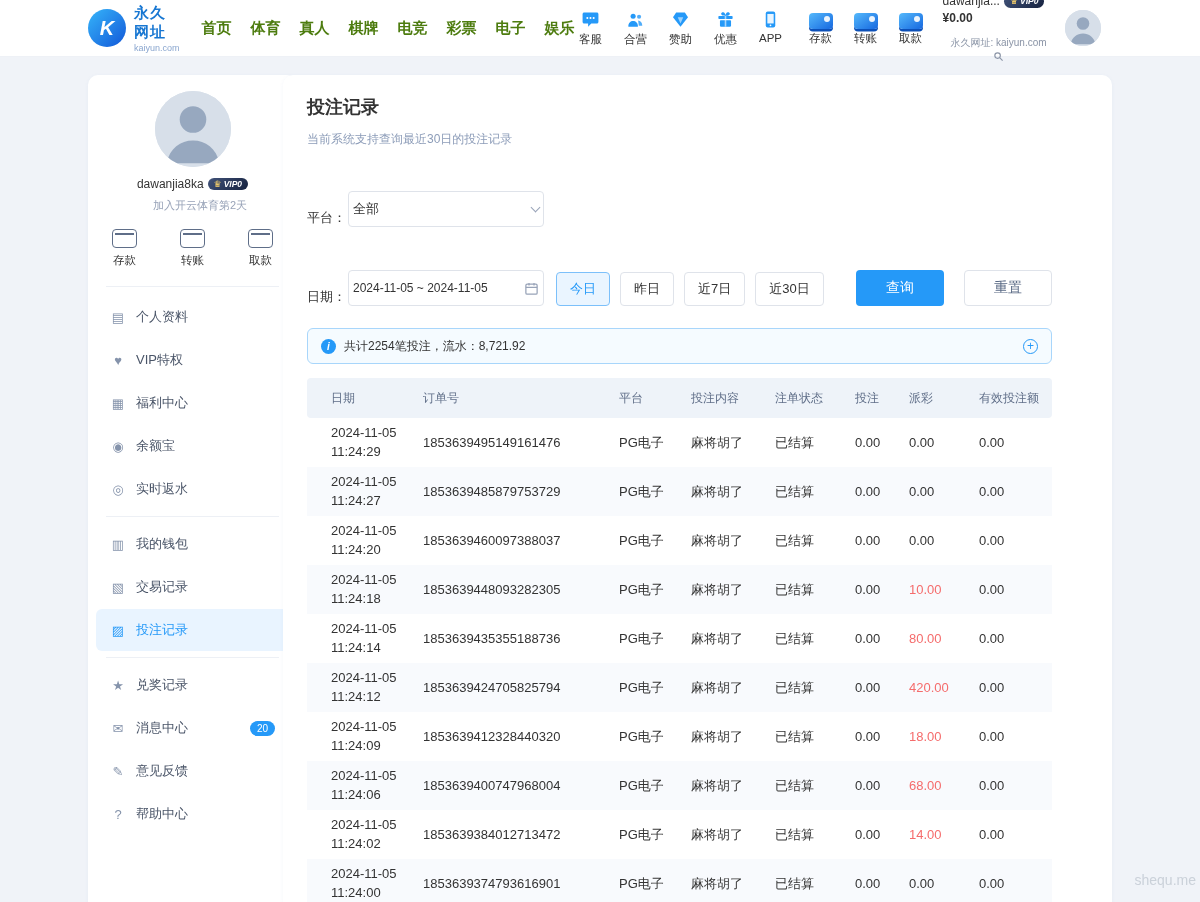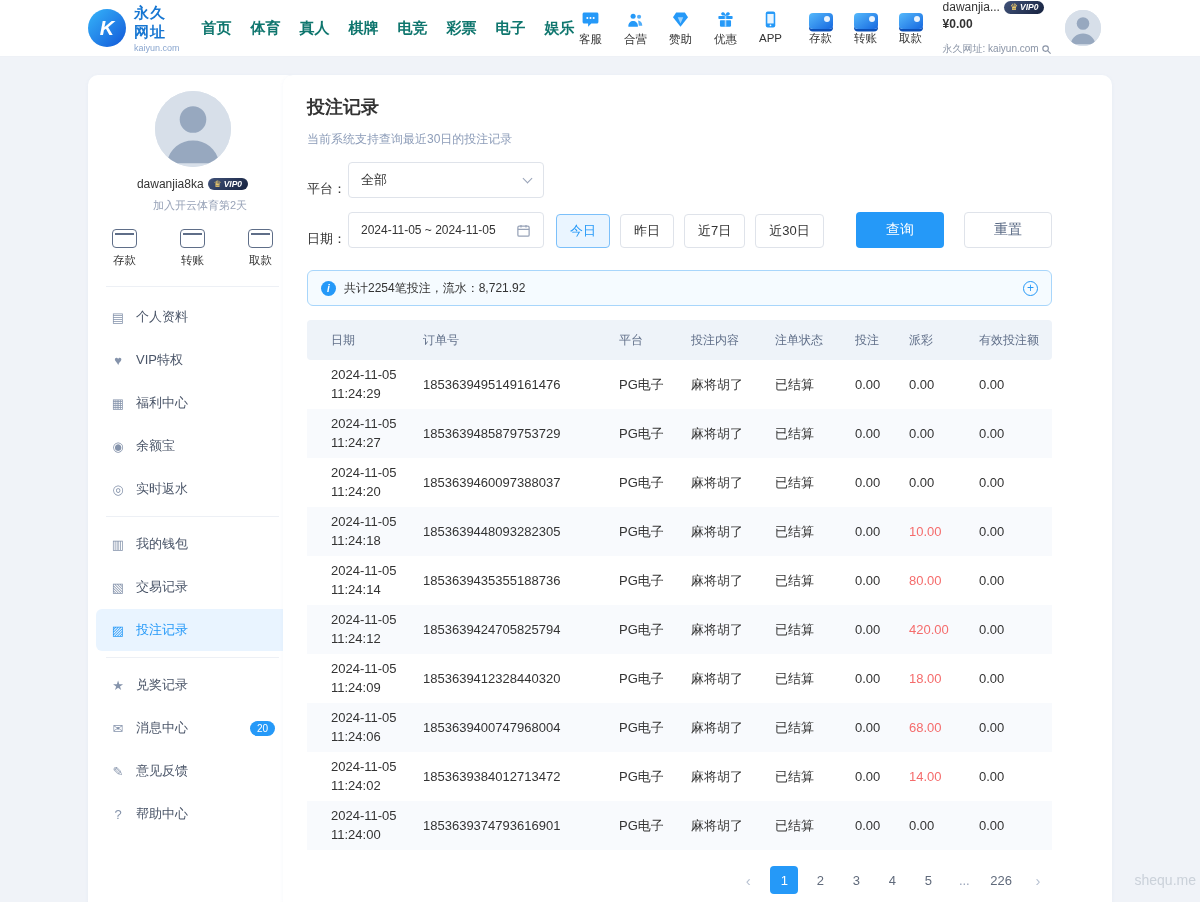--- a/index.html
+++ b/index.html
@@ -10,40 +10,40 @@
   .topbar { position:absolute; top:0; left:0; width:1200px; height:56px; background:#fff;
     display:flex; align-items:center; padding:0 142px 0 88px; z-index:3;
     box-shadow:0 1px 0 #eef1f6; }
   .logo { display:flex; align-items:center; gap:8px; margin-right:22px; cursor:pointer; }
   .logo-mark { width:38px; height:38px; border-radius:50%; flex:none;
     background:linear-gradient(135deg,#36b5fa,#1257d8); color:#fff; font-weight:700;
     font-size:20px; font-style:italic; display:flex; align-items:center; justify-content:center; }
   .logo-title { font-size:15px; font-weight:700; color:#1877d2; letter-spacing:1px; }
   .logo-sub { font-size:9px; color:#8aa6cf; margin-top:1px; }
   .mainnav { display:flex; gap:19px; }
-  .nav-item { font-size:15px; color:#0f766e; font-weight:600; text-decoration:none; cursor:pointer; white-space:nowrap; }
+  .nav-item { font-size:15px; color:#4d7c0f; font-weight:600; text-decoration:none; cursor:pointer; white-space:nowrap; }
   .spacer { flex:1; }
   .quick-group { display:flex; gap:13px; margin-right:18px; }
   .quick { display:flex; flex-direction:column; align-items:center; gap:2px; cursor:pointer; min-width:32px; }
   .q-icon { height:20px; display:flex; align-items:center; }
   .q-label { font-size:11.5px; color:#333; white-space:nowrap; }
   .wallet-group { display:flex; gap:13px; }
   .card3d { width:24px; height:16px; border-radius:4px; margin-top:2px; position:relative;
     background:linear-gradient(145deg,#55b9fb,#1668e0); box-shadow:0 2.5px 0 #0c50b8; }
   .card3d::after { content:""; position:absolute; top:3px; right:3px; width:6px; height:6px;
     border-radius:50%; background:rgba(255,255,255,.9); }
   .userblock { margin-left:16px; line-height:1.25; min-width:112px; cursor:pointer; }
   .u-row1 { display:flex; align-items:center; gap:4px; }
   .u-name { font-size:12px; color:#333; }
   .vip-badge { display:inline-flex; align-items:center; gap:2px; border-radius:8px;
     background:linear-gradient(135deg,#41537a,#16223f); color:#fff; font-size:8.5px;
     padding:1px 6px; font-style:italic; font-weight:700; }
   .crown { color:#ffd76b; font-size:9px; font-style:normal; }
   .u-balance { font-size:12px; font-weight:700; color:#333; margin-top:2px; }
-  .u-site { font-size:10px; color:#8a94a6; margin-top:11px; display:flex; align-items:center; gap:2px; white-space:nowrap; }
+  .u-site { font-size:10px; color:#8a94a6; margin-top:11px; display:flex; align-items:center; gap:2px; white-space:nowrap;flex-direction:column; }
   .avatar { border-radius:50%; overflow:hidden; background:#d7dfe9; flex:none; }
   .avatar svg { display:block; width:100%; height:100%; }
   .avatar-sm { width:36px; height:36px; margin-left:10px; cursor:pointer; }
   .avatar-lg { width:76px; height:76px; margin:16px auto 10px; cursor:pointer; }
 
   
   .sidebar { position:absolute; left:88px; top:75px; bottom:0; width:209px; background:#fff;
     border-radius:10px 10px 0 0; box-shadow:0 1px 4px rgba(60,100,180,.05); }
   .s-name-row { display:flex; justify-content:center; align-items:center; gap:4px; font-size:12px; color:#333; }
   .s-joined { text-align:center; font-size:11px; color:#98a3b8; margin-top:7px;margin-left:15px; }
@@ -65,21 +65,21 @@
   
   .content { position:absolute; left:283px; top:75px; bottom:0; width:829px; background:#fff;
     border-radius:10px 10px 0 0; padding:20px 60px 0 24px;
     box-shadow:0 1px 4px rgba(60,100,180,.05); }
   .page-title { font-size:18px; color:#333; font-weight:700; }
   .page-sub { font-size:12px; color:#8c9cb8; margin-top:12px; }
   .filter-row { display:flex; align-items:flex-end; margin-top:14px; }
   .f-label { font-size:13px; color:#333; min-width:36px; margin-right:2px; white-space:nowrap; }
   .select, .datebox { width:196px; height:36px; border:1px solid #dfe3ea; border-radius:4px;
     background:#fff; display:flex; align-items:center; justify-content:space-between;
-    padding:0 12px; font-size:13px; color:#333; cursor:pointer; }
+    padding:0 4px; font-size:13px; color:#333; cursor:pointer;margin-top:29px; }
   .datebox { font-size:12px; }
   .chev { width:7px; height:7px; border-right:1.5px solid #98a3b8; border-bottom:1.5px solid #98a3b8;
     transform:rotate(45deg); margin-top:-3px; flex:none; }
   .ranges { display:flex; gap:10px; margin-left:12px; }
   .range-btn { height:34px; padding:0 13px; border:1px solid #dfe3ea; background:#fff;
     border-radius:4px; font-size:13px; color:#333; cursor:pointer; font-family:inherit; white-space:nowrap; }
   .range-btn.active { color:#2599f8; border-color:#7cc0fa; background:#eaf5ff; }
   .btn-primary { margin-left:auto; width:88px; height:36px; background:#2599f8; color:#fff;
     border:none; border-radius:4px; font-size:14px; cursor:pointer; font-family:inherit; }
   .btn-plain { margin-left:20px; width:88px; height:36px; background:#fff; color:#5a6a85;

